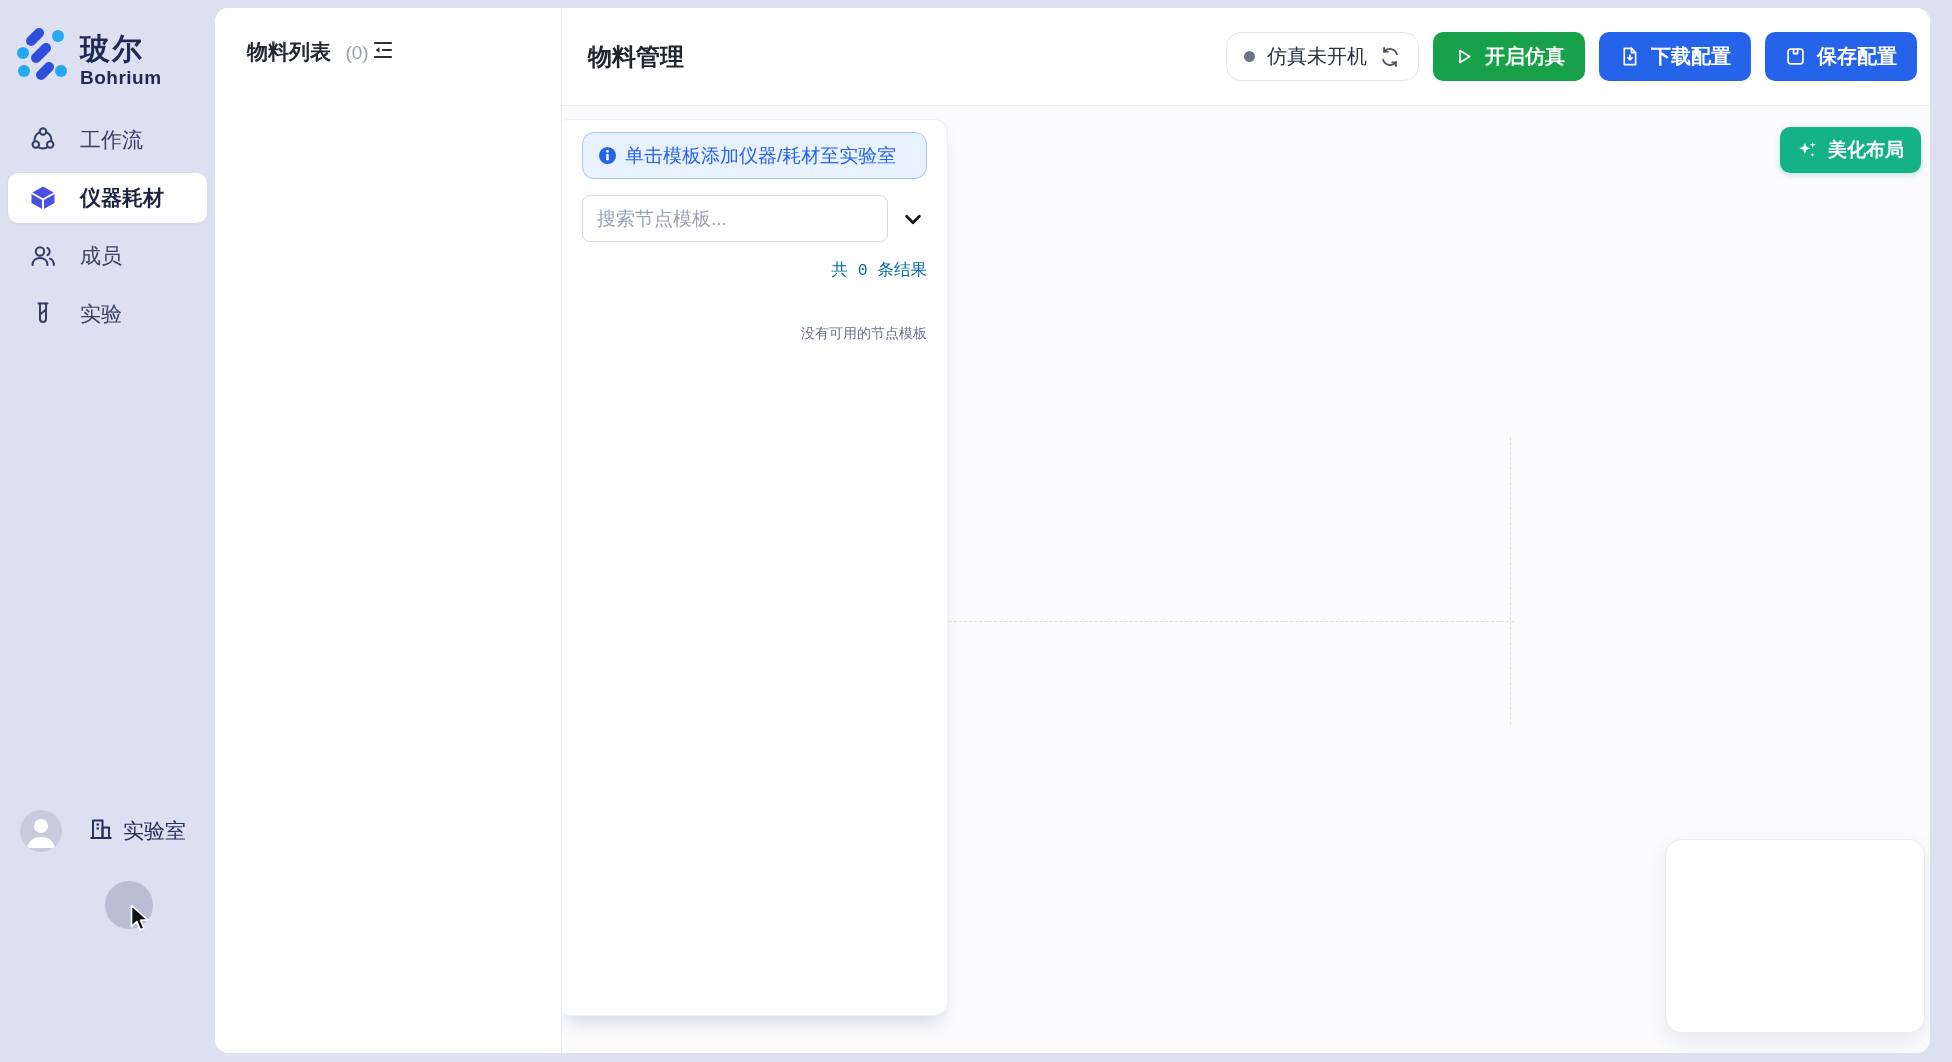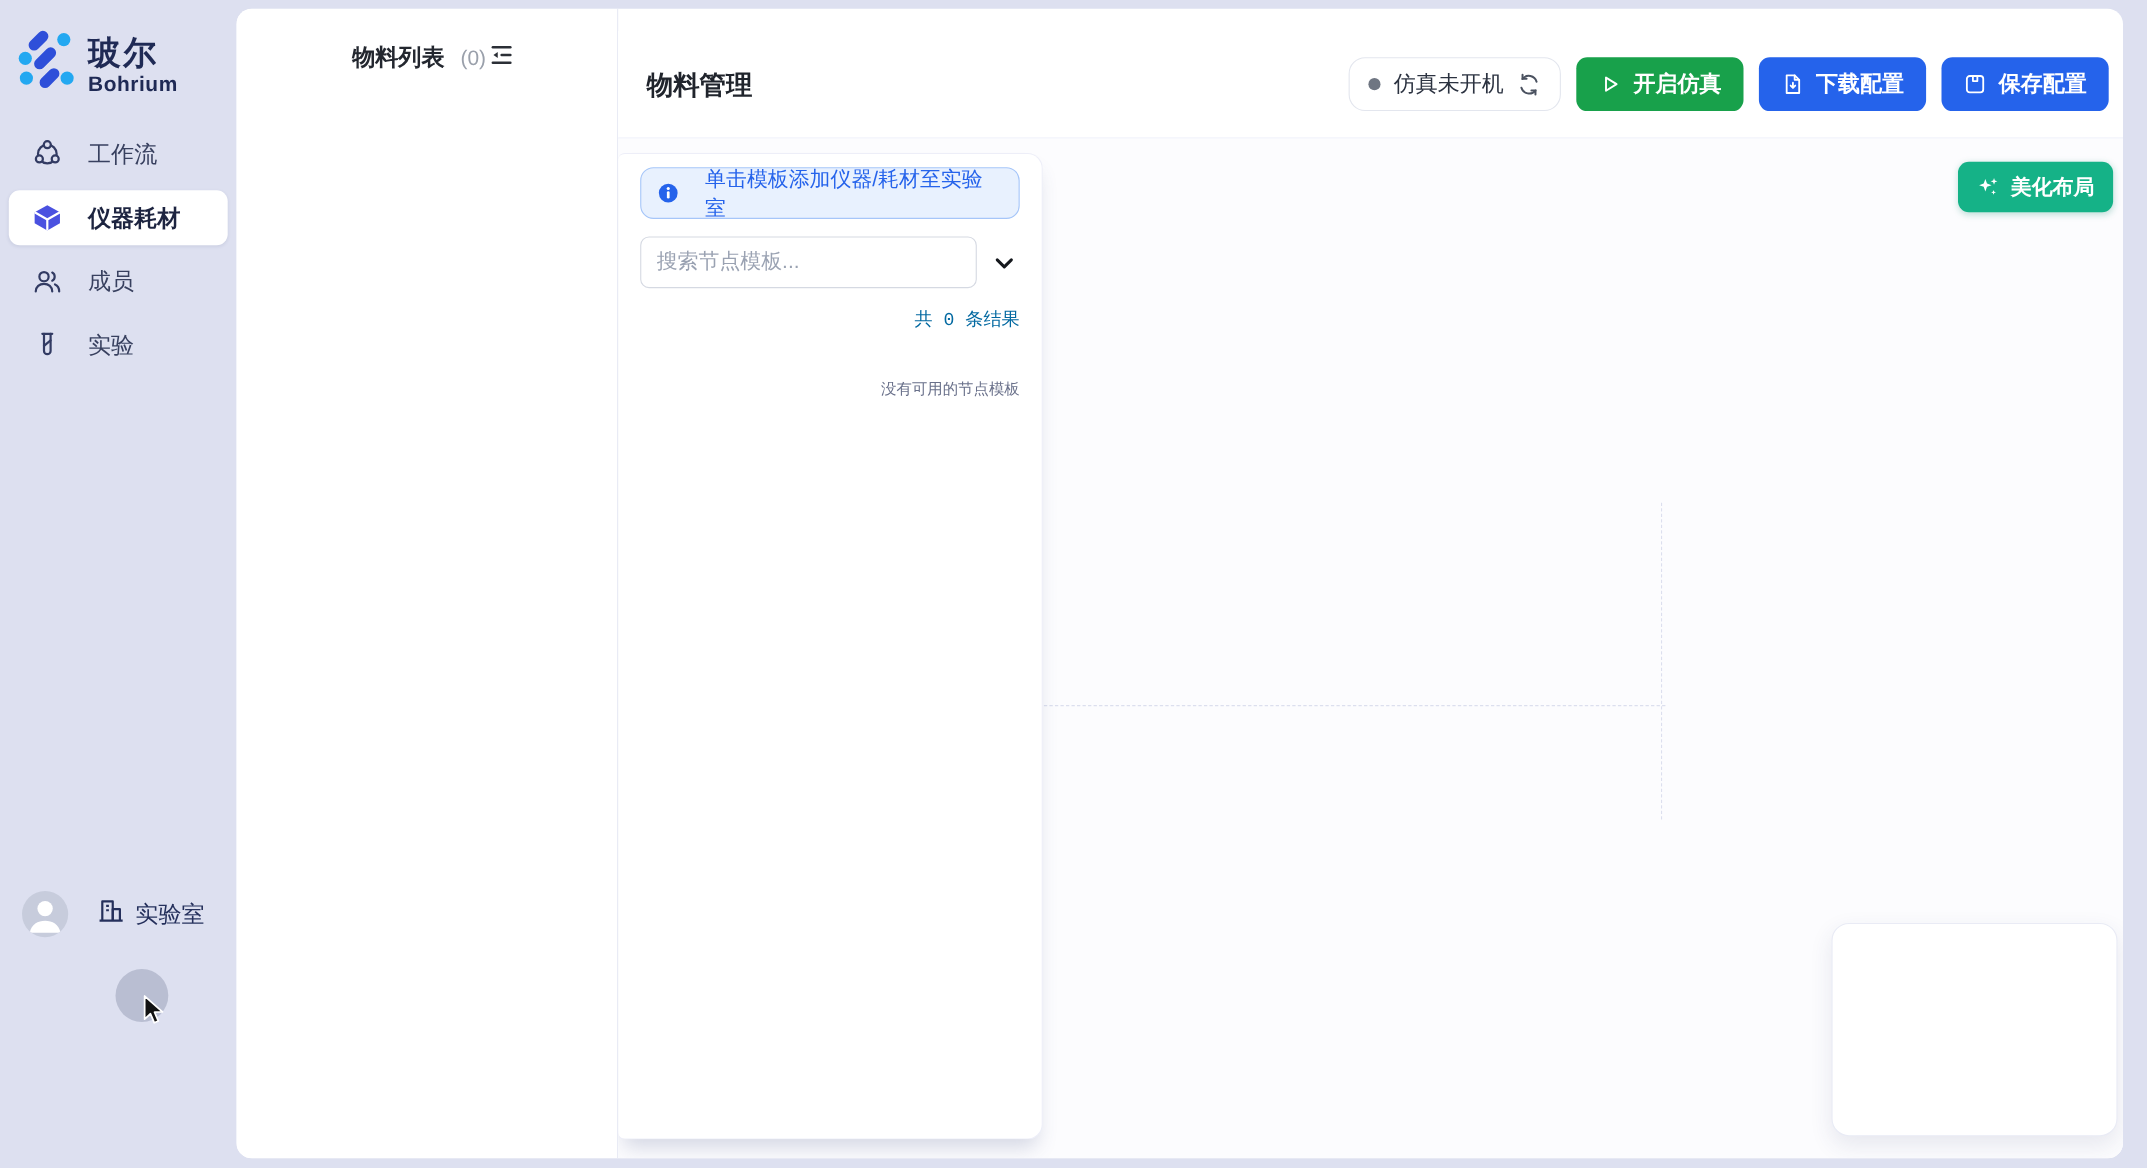--- a/index.html
+++ b/index.html
@@ -33,28 +33,28 @@
             display:flex; align-items:center; justify-content:center; cursor:pointer; flex:none; }
   .lab { display:flex; align-items:center; gap:9px; margin-left:26px;
          font-size:21px; color:#25305c; cursor:pointer; }
 
   
   .app-card { position:absolute; left:215px; top:8px; width:1715px; height:1045px;
               background:#ffffff; border-radius:14px; display:flex; overflow:hidden; }
 
   .list-panel { width:347px; flex:none; border-right:1px solid #e7e9f4; background:#fff;
                 padding:28px 18px 0 32px; }
-  .list-header { display:flex; align-items:center; justify-content:center; }
+  .list-header { display:flex; align-items:center; justify-content:flex-start; }
   .list-title { font-size:21px; font-weight:700; color:#23272f; }
   .list-count { font-size:19px; color:#9aa0ab; margin-left:10px; }
   .fold-btn { background:none; border:none; cursor:pointer; padding:2px; display:flex; }
 
   .main { flex:1; display:flex; flex-direction:column; min-width:0; }
   .main-header { height:98px; flex:none; border-bottom:1px solid #eceefa;
-                 display:flex; align-items:center; padding:0 13px 0 26px; background:#fff;margin-top:20px; }
+                 display:flex; align-items:center; padding:0 13px 0 26px; background:#fff; }
   .page-title { font-size:24px; font-weight:700; color:#20242c; }
   .header-actions { margin-left:auto; display:flex; align-items:center; gap:14px; }
   .status-pill { height:49px; border:1px solid #e3e6ee; border-radius:15px; background:#fff;
                  display:flex; align-items:center; gap:12px; padding:0 17px;
                  font-size:20px; color:#2b3240; cursor:pointer; }
   .dot { width:11px; height:11px; border-radius:50%; background:#6f7682; flex:none; }
   .btn { height:49px; border:none; border-radius:10px; display:flex; align-items:center;
          gap:11px; padding:0 20px; font-size:20px; font-weight:600; color:#fff; cursor:pointer; }
   .btn-green { background:#18a14b; }
   .btn-blue  { background:#2563eb; }
@@ -64,21 +64,21 @@
   .guide-h { position:absolute; left:387px; top:515px; width:565px; height:0;
              border-top:1px dashed #dcdfee; }
   .guide-v { position:absolute; left:948px; top:331px; width:0; height:288px;
              border-left:1px dashed #dcdfee; }
 
   .tpl-panel { position:absolute; left:0; top:13px; width:386px; height:897px;
                background:#fff; border:1px solid #edeef8; border-left:none;
                border-radius:6px 14px 14px 6px; padding:12px 20px 0;
                box-shadow:0 12px 18px -6px rgba(70,80,130,.22); }
   .hint-banner { height:47px; background:#e8f1fe; border:1px solid #a6c6f9; border-radius:12px;
-                 display:flex; align-items:center; gap:24px; padding:0 15px;
+                 display:flex; align-items:center; gap:8px; padding:0 15px;
                  color:#2563eb; font-size:19px; }
   .search-row { margin-top:16px; display:flex; align-items:center; }
   .search-input { flex:1; height:47px; border:1px solid #d5d9e2; border-radius:8px;
                   padding:0 14px; font-size:19px; color:#000000; outline:none; background:#fff; }
   .search-input::placeholder { color:#9aa2b2; }
   .chevron-btn { margin-left:11px; width:28px; height:28px; background:none; border:none;
                  cursor:pointer; display:flex; align-items:center; justify-content:center; flex:none; }
   .results { margin-top:17px; text-align:right; font-size:16.5px; color:#0369a1;font-family:Liberation Mono, monospace; }
   .empty { margin-top:44px; text-align:right; font-size:14px; color:#69708a; }
 

